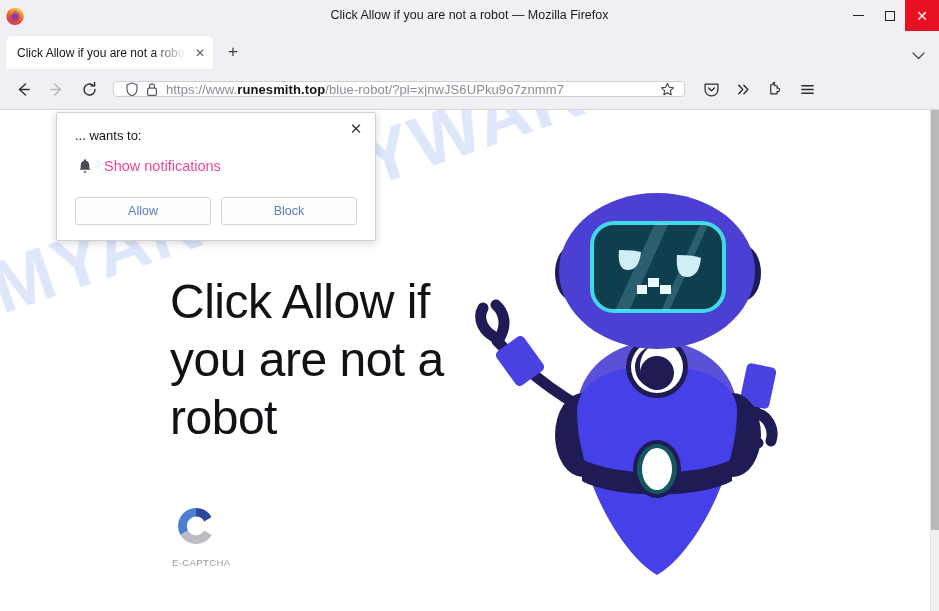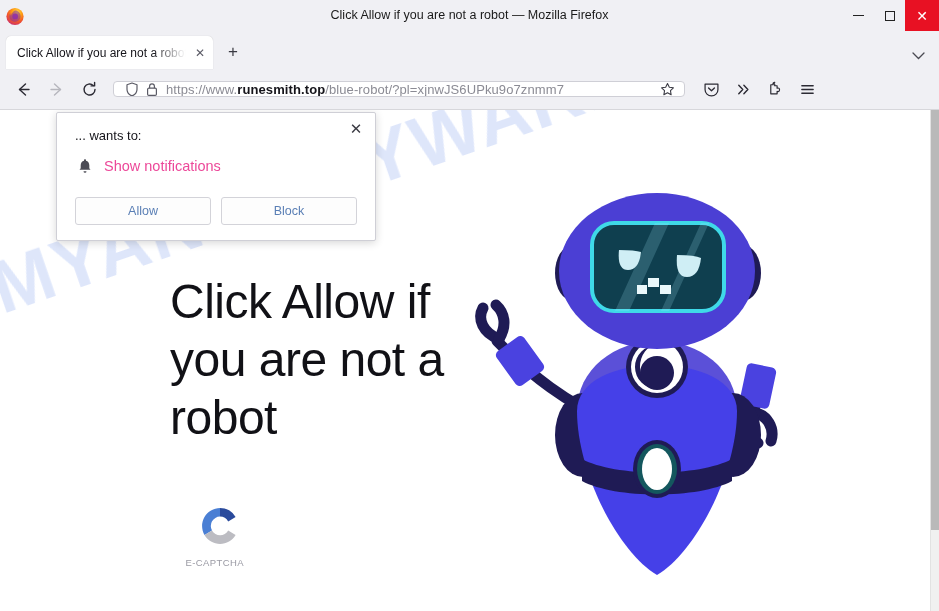--- a/index.html
+++ b/index.html
@@ -106,21 +106,21 @@
   }
 
   .headline {
     position: absolute; left: 170px; top: 163px; width: 290px;
     font-size: 48px; line-height: 58px; color: #111116; font-weight: 400;
     letter-spacing: -.5px;
   }
 
   .captcha {
     position: absolute; left: 172px; top: 392px; width: 72px;
-    display: flex; flex-direction: column; align-items: flex-end;
+    display: flex; flex-direction: column; align-items: flex-start;
   }
   .captcha-label {
     margin-top: 7px; font-size: 9.5px; color: #9a9aa4; letter-spacing: .4px;
   }
 
   .robot { position: absolute; left: 455px; top: 33px; width: 360px; height: 460px; }
 
   
   .doorhanger {
     position: absolute; left: 56px; top: 2px; width: 320px; height: 129px;

